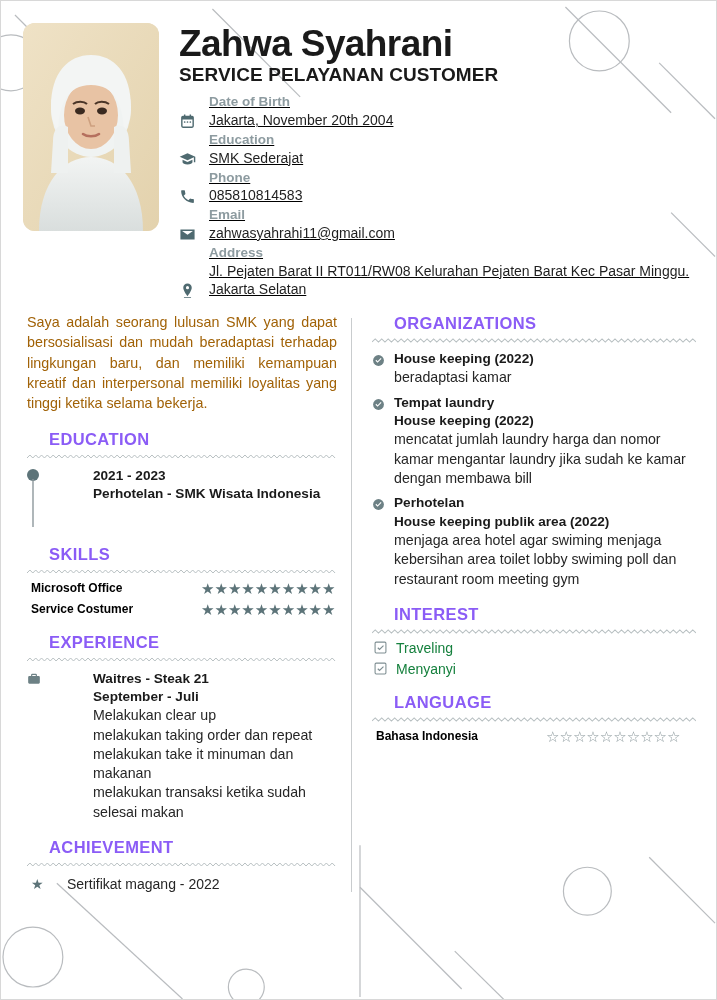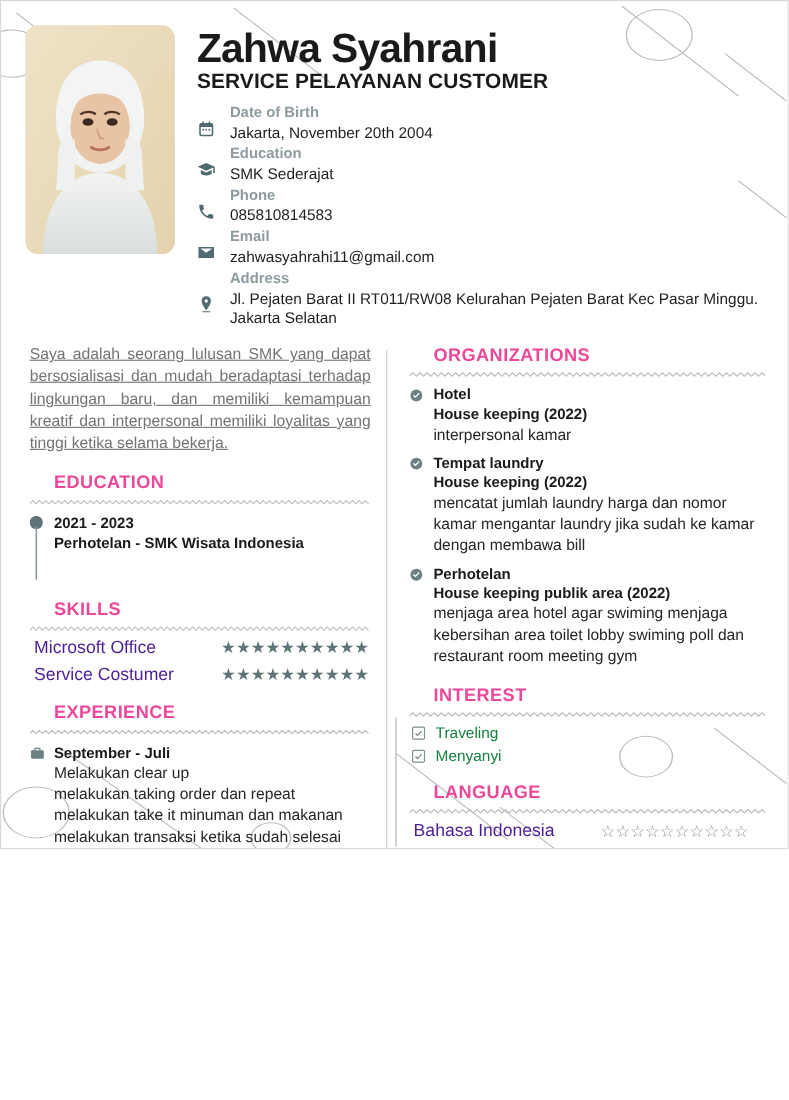--- a/index.html
+++ b/index.html
@@ -4,21 +4,21 @@
 <style>
   * { box-sizing: border-box; margin: 0; padding: 0; }
   html, body {
     width: 717px; height: 1000px;
     background: #ffffff;
     font-family: "Liberation Sans", sans-serif;
     overflow: hidden;
   }
   .page {
     position: relative;
-    width: 717px; height: 772px;
+    width: 717px; height: 1000px;
     background: #ffffff;
     border: 1px solid #d8d8d8;
     overflow: hidden;
   }
 
   
   .decor { position: absolute; inset: 0; pointer-events: none; z-index: 0; }
   .decor svg { position: absolute; inset: 0; width: 100%; height: 100%; }
 
   
@@ -33,55 +33,55 @@
   .head-right { flex: 1; padding-left: 18px; padding-top: 2px; }
   .name {
     font-size: 37px; font-weight: 700; letter-spacing: -0.6px;
     color: #1a1a1a; line-height: 1.04;
   }
   .role {
     font-size: 19px; font-weight: 700; color: #1a1a1a;
     letter-spacing: 0.1px; margin-top: 1px; margin-bottom: 7px;
   }
 
-  .contact-row { display: flex; align-items: center; margin-bottom: 1px; }
+  .contact-row { display: flex; align-items: flex-end; margin-bottom: 1px; text-decoration: underline; }
   .c-icon { flex: 0 0 30px; display: flex; align-items: flex-start; justify-content: flex-start; padding-top: 11px; }
   .c-icon svg { width: 17px; height: 17px; fill: #4f6a70; }
   .c-body { flex: 1; }
   .c-label { font-size: 13.5px; font-weight: 700; color: #8d9ba0; line-height: 1.32; }
   .c-value { font-size: 14px; color: #1f1f1f; line-height: 1.34; }
 
   
   .body { position: relative; z-index: 2; display: flex; padding: 6px 14px 0 14px; }
   .col-left { width: 336px; padding: 0 14px 0 12px; }
   .col-div { width: 1px; background: #c9ccce; margin: 8px 0 0 0; align-self: stretch; min-height: 500px; }
   .col-right { flex: 1; padding: 0 6px 0 20px; }
 
   .summary {
-    font-size: 14.3px; line-height: 1.42; color: #737373;
-    text-align: justify; margin-top: 2px; text-decoration: underline;
+    font-size: 14.3px; line-height: 1.42; color: #a16207;
+    text-align: justify; margin-top: 2px;
   }
 
   .sec { margin-top: 16px; }
   .sec-title {
-    font-size: 16.5px; font-weight: 700; color: #ec4899;
+    font-size: 16.5px; font-weight: 700; color: #8b5cf6;
     letter-spacing: 0.4px; padding-left: 22px; margin-bottom: 4px;
   }
   .zig { height: 7px; width: 100%; display: block; }
 
-  .entry { display: flex; margin-top: 7px; }
+  .entry { display: flex; margin-top: 7px; gap: 44px; }
   .e-mark { flex: 0 0 22px; display: flex; justify-content: flex-start; padding-top: 2px; }
   .e-body { flex: 1; }
   .e-strong { font-size: 13.6px; font-weight: 700; color: #1a1a1a; line-height: 1.35; }
   .e-text { font-size: 14.2px; color: #262626; line-height: 1.36; }
 
   .pin { width: 12px; }
 
   .skill-row { display: flex; align-items: center; margin-top: 6px; padding-left: 4px; }
-  .skill-name { flex: 0 0 170px; font-size: 16px; font-weight: 400; color: #4c1d95; }
+  .skill-name { flex: 0 0 170px; font-size: 12px; font-weight: 700; color: #000000; }
   .stars { display: flex; gap: 3.5px; font-size: 15px; line-height: 1; color: #5d7479; letter-spacing: 0; }
   .stars.hollow { color: #8b989c; }
 
   .check-row { display: flex; align-items: center; margin-top: 5px; padding-left: 2px; }
   .check-row .ck { flex: 0 0 22px; display: flex; }
   .check-row .ck svg { width: 13px; height: 13px; }
   .check-label { font-size: 14px; color: #15803d; }
 
   .org-entry { display: flex; margin-top: 6px; }
   .org-entry .ok { flex: 0 0 22px; padding-top: 3px; }
@@ -262,20 +262,21 @@
         <svg class="zig" viewBox="0 0 320 7" preserveAspectRatio="none">
             <path d="M0 5 L3 2 L6 5 L9 2 L12 5 L15 2 L18 5 L21 2 L24 5 L27 2 L30 5 L33 2 L36 5 L39 2 L42 5 L45 2 L48 5 L51 2 L54 5 L57 2 L60 5 L63 2 L66 5 L69 2 L72 5 L75 2 L78 5 L81 2 L84 5 L87 2 L90 5 L93 2 L96 5 L99 2 L102 5 L105 2 L108 5 L111 2 L114 5 L117 2 L120 5 L123 2 L126 5 L129 2 L132 5 L135 2 L138 5 L141 2 L144 5 L147 2 L150 5 L153 2 L156 5 L159 2 L162 5 L165 2 L168 5 L171 2 L174 5 L177 2 L180 5 L183 2 L186 5 L189 2 L192 5 L195 2 L198 5 L201 2 L204 5 L207 2 L210 5 L213 2 L216 5 L219 2 L222 5 L225 2 L228 5 L231 2 L234 5 L237 2 L240 5 L243 2 L246 5 L249 2 L252 5 L255 2 L258 5 L261 2 L264 5 L267 2 L270 5 L273 2 L276 5 L279 2 L282 5 L285 2 L288 5 L291 2 L294 5 L297 2 L300 5 L303 2 L306 5 L309 2 L312 5 L315 2 L318 5" stroke="#b7bfc1" stroke-width="1" fill="none"></path>
           </svg>
         <div class="entry">
           <div class="e-mark">
             <svg width="14" height="14" viewBox="0 0 24 24" fill="#6d8185">
                 <path d="M9 3h6a2 2 0 0 1 2 2v2h3a2 2 0 0 1 2 2v9a2 2 0 0 1-2 2H4a2 2 0 0 1-2-2V9a2 2 0 0 1 2-2h3V5a2 2 0 0 1 2-2zm0 4h6V5H9v2z"></path>
               </svg>
           </div>
           <div class="e-body">
+            <div class="e-strong">Waitres - Steak 21</div>
             <div class="e-strong">September  - Juli</div>
             <div class="e-text">Melakukan clear up<br>melakukan taking order dan repeat<br>melakukan take it minuman dan makanan<br>melakukan transaksi ketika sudah selesai makan</div>
           </div>
         </div>
       </div>
 
       <div class="sec">
         <div class="sec-title">ACHIEVEMENT</div>
         <svg class="zig" viewBox="0 0 320 7" preserveAspectRatio="none">
             <path d="M0 5 L3 2 L6 5 L9 2 L12 5 L15 2 L18 5 L21 2 L24 5 L27 2 L30 5 L33 2 L36 5 L39 2 L42 5 L45 2 L48 5 L51 2 L54 5 L57 2 L60 5 L63 2 L66 5 L69 2 L72 5 L75 2 L78 5 L81 2 L84 5 L87 2 L90 5 L93 2 L96 5 L99 2 L102 5 L105 2 L108 5 L111 2 L114 5 L117 2 L120 5 L123 2 L126 5 L129 2 L132 5 L135 2 L138 5 L141 2 L144 5 L147 2 L150 5 L153 2 L156 5 L159 2 L162 5 L165 2 L168 5 L171 2 L174 5 L177 2 L180 5 L183 2 L186 5 L189 2 L192 5 L195 2 L198 5 L201 2 L204 5 L207 2 L210 5 L213 2 L216 5 L219 2 L222 5 L225 2 L228 5 L231 2 L234 5 L237 2 L240 5 L243 2 L246 5 L249 2 L252 5 L255 2 L258 5 L261 2 L264 5 L267 2 L270 5 L273 2 L276 5 L279 2 L282 5 L285 2 L288 5 L291 2 L294 5 L297 2 L300 5 L303 2 L306 5 L309 2 L312 5 L315 2 L318 5" stroke="#b7bfc1" stroke-width="1" fill="none"></path>
@@ -299,23 +300,22 @@
           </svg>
 
         <div class="org-entry">
           <div class="ok">
             <svg viewBox="0 0 24 24" fill="#6d8185">
                 <circle cx="12" cy="12" r="10"></circle>
                 <path d="M10.3 16.2 6.4 12.3l1.5-1.5 2.4 2.4 5.8-5.8 1.5 1.5z" fill="#fff"></path>
               </svg>
           </div>
           <div class="e-body">
-            <div class="e-strong">Hotel</div>
             <div class="e-strong">House keeping (2022)</div>
-            <div class="e-text">interpersonal kamar</div>
+            <div class="e-text">beradaptasi kamar</div>
           </div>
         </div>
 
         <div class="org-entry">
           <div class="ok">
             <svg viewBox="0 0 24 24" fill="#6d8185">
                 <circle cx="12" cy="12" r="10"></circle>
                 <path d="M10.3 16.2 6.4 12.3l1.5-1.5 2.4 2.4 5.8-5.8 1.5 1.5z" fill="#fff"></path>
               </svg>
           </div>

